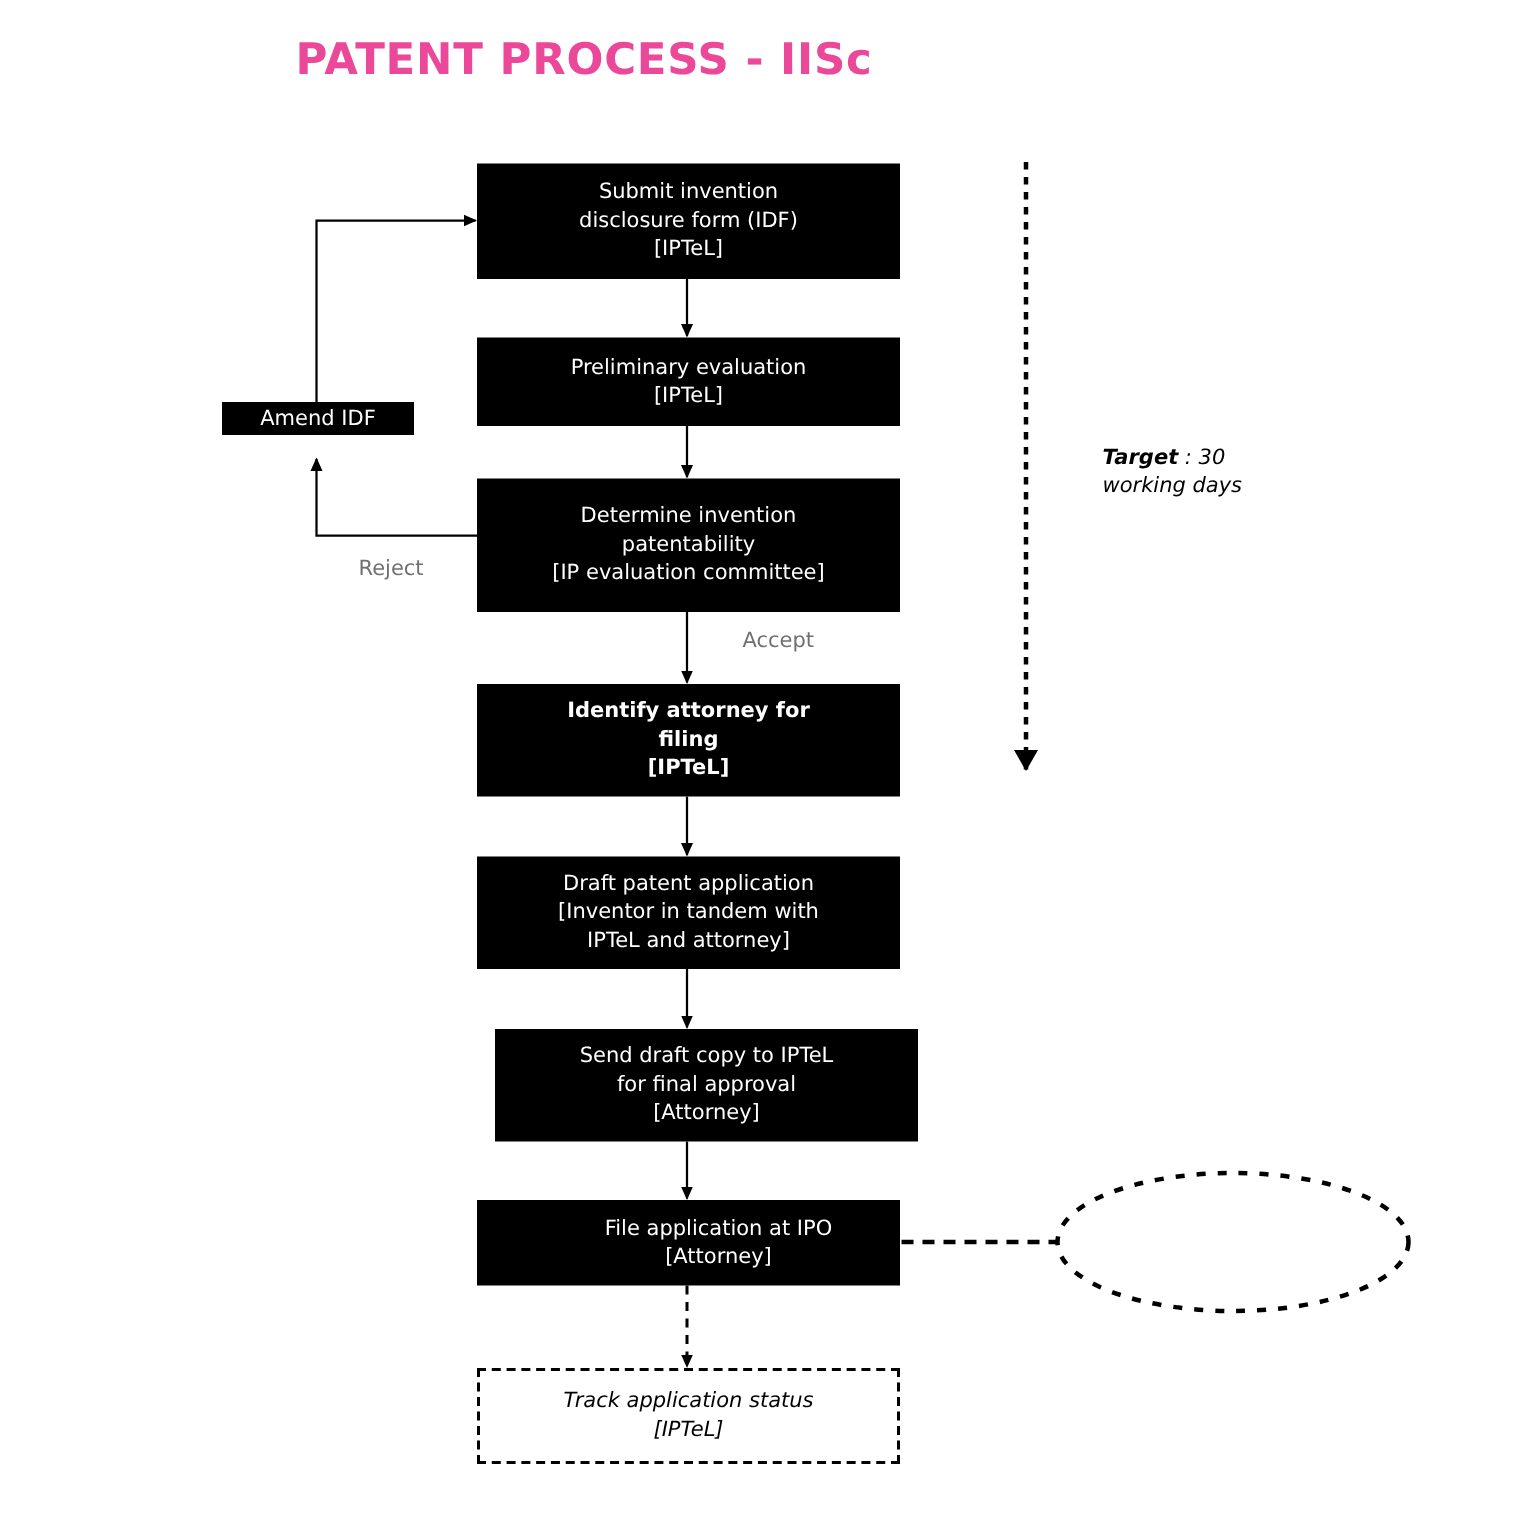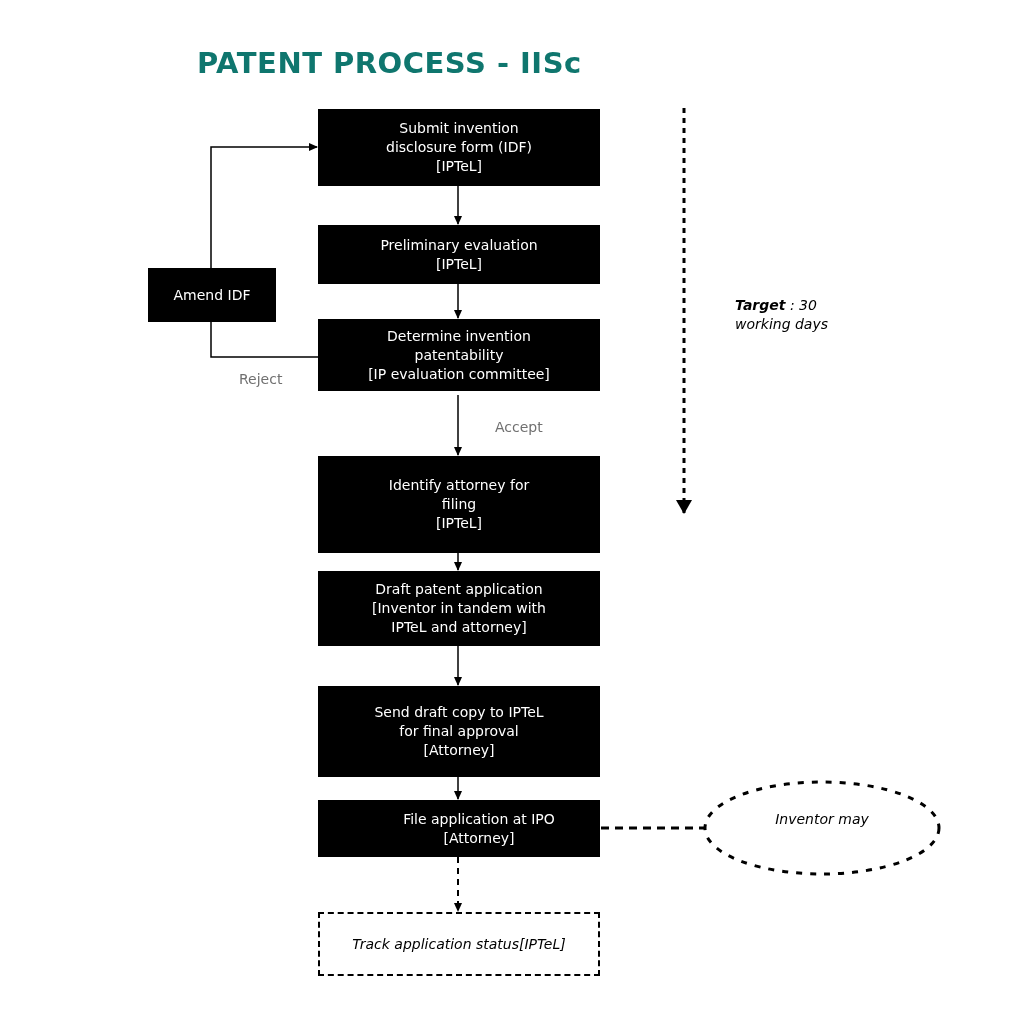--- a/index.html
+++ b/index.html
@@ -1,28 +1,28 @@
 <!DOCTYPE html>
 <html><head>
   <meta charset="utf-8">
   <style>
     html, body { margin: 0; padding: 0; background: #ffffff; }
     body { width: 1010px; height: 1024px; position: relative; overflow: hidden;
            font-family: "DejaVu Sans", sans-serif; }
-    .title { position: absolute; left: 197px; top: 46px; font-size: 29px; font-weight: bold;
-             color: #0f766e; letter-spacing: 0.5px; white-space: nowrap; }
+    .title { position: absolute; left: 197px; top: 22px; font-size: 29px; font-weight: bold;
+             color: #ec4899; letter-spacing: 0.5px; white-space: nowrap; }
     svg.connectors { position: absolute; left: 0; top: 0; width: 1010px; height: 1024px; }
     .box { position: absolute; background: #000; color: #fff; box-sizing: border-box;
            display: flex; flex-direction: column; align-items: center; justify-content: center;
            text-align: left; font-size: 14px; line-height: 19px; }
     .box span { display: block; white-space: nowrap; }
     .step { left: 318px; width: 282px; }
     .dashed-box { position: absolute; left: 318px; top: 912px; width: 282px; height: 64px;
                   border: 2px dashed #000; box-sizing: border-box; background: #fff; color: #000;
-                  display: flex; flex-direction: row; align-items: center; justify-content: center;
+                  display: flex; flex-direction: column; align-items: center; justify-content: center;
                   font-style: italic; font-size: 14px; line-height: 19px; text-align: center; }
     .ellipse-label { position: absolute; left: 705px; top: 810px; width: 234px; text-align: center;
                      font-style: italic; font-size: 14px; line-height: 19px; color: #000; }
     .edge-label { position: absolute; font-size: 14px; color: #707070; }
     .target { position: absolute; left: 735px; top: 296px; width: 110px; 
               font-style: italic; font-size: 14px; line-height: 19px; color: #000; }
     .target b { font-weight: bold; }
   </style>
 </head>
 <body>
@@ -63,60 +63,59 @@
   <span>Submit invention</span>
   <span>disclosure form (IDF)</span>
   <span>[IPTeL]</span>
 </div>
 
 <div class="box step" style="top:225px;height:59px;">
   <span>Preliminary evaluation</span>
   <span>[IPTeL]</span>
 </div>
 
-<div class="box step" style="top:319px;height:72px;">
+<div class="box step" style="top:319px;height:89px;">
   <span>Determine invention</span>
   <span>patentability</span>
   <span>[IP evaluation committee]</span>
 </div>
 
-<div class="box step" style="top:456px;height:97px;">
+<div class="box step" style="top:456px;height:75px;font-weight:bold;">
   <span>Identify attorney for</span>
   <span>filing</span>
   <span>[IPTeL]</span>
 </div>
 
 <div class="box step" style="top:571px;height:75px;">
   <span>Draft patent application</span>
   <span>[Inventor in tandem with</span>
   <span>IPTeL and attorney]</span>
 </div>
 
-<div class="box step" style="top:686px;height:91px;">
+<div class="box step" style="top:686px;height:75px;margin-left:12px;">
   <span>Send draft copy to IPTeL</span>
   <span>for final approval</span>
   <span>[Attorney]</span>
 </div>
 
 <div class="box step" style="top:800px;height:57px;padding-left:40px;">
   <span>File application at IPO</span>
   <span>[Attorney]</span>
 </div>
 
-<div class="box" style="left:148px;top:268px;width:128px;height:54px;">
+<div class="box" style="left:148px;top:268px;width:128px;height:22px;">
   <span>Amend IDF</span>
 </div>
 
 <div class="dashed-box">
   <span>Track application status</span>
   <span>[IPTeL]</span>
 </div>
 
 <div class="ellipse-label">
-  <div>Inventor may</div>
 </div>
 
 <div class="edge-label" style="left:239px;top:371px;">Reject</div>
 <div class="edge-label" style="left:495px;top:419px;text-align:right;">Accept</div>
 
 <div class="target">
   <div><b>Target</b><span> : 30</span></div>
   <div>working days</div>
 </div>
 

